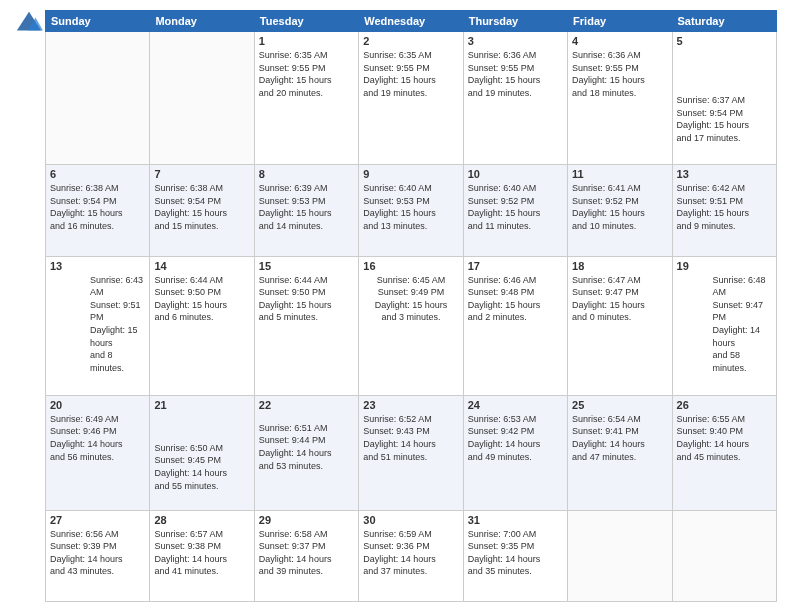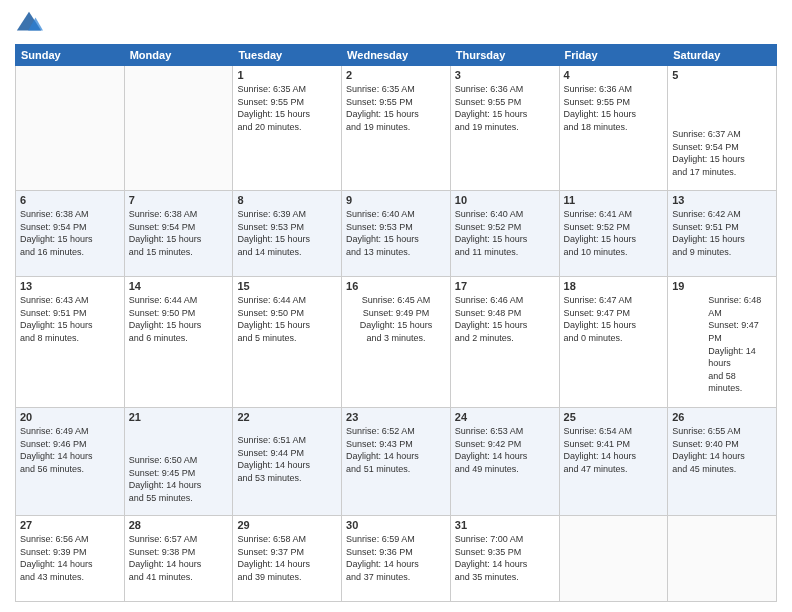--- a/index.html
+++ b/index.html
@@ -8,21 +8,21 @@
       height: 612px;
       font-family: Arial, sans-serif;
       background: #fff;
       overflow: hidden;
     }
     .container {
       width: 792px;
       height: 612px;
       padding: 10px 15px;
       display: flex;
-      flex-direction: column;
+      flex-direction: row;
     }
     .header {
       display: flex;
       justify-content: space-between;
       align-items: flex-start;
       margin-bottom: 6px;
     }
     .logo {
       display: flex;
       align-items: center;
@@ -215,21 +215,21 @@
             <span class="day-num">13</span>
             <div class="day-info" style="white-space: pre-line;">Sunrise: 6:42 AM
 Sunset: 9:51 PM
 Daylight: 15 hours
 and 9 minutes.</div>
           </td>
         </tr>
         <tr>
           <td>
             <span class="day-num">13</span>
-            <div class="day-info" style="white-space: pre-line;">Sunrise: 6:43 AM
+            <div class="day-info" style="white-space: pre-line; margin-left: 40px;">Sunrise: 6:43 AM
 Sunset: 9:51 PM
 Daylight: 15 hours
 and 8 minutes.</div>
           </td>
           <td>
             <span class="day-num">14</span>
             <div class="day-info" style="white-space: pre-line;">Sunrise: 6:44 AM
 Sunset: 9:50 PM
 Daylight: 15 hours
 and 6 minutes.</div>

